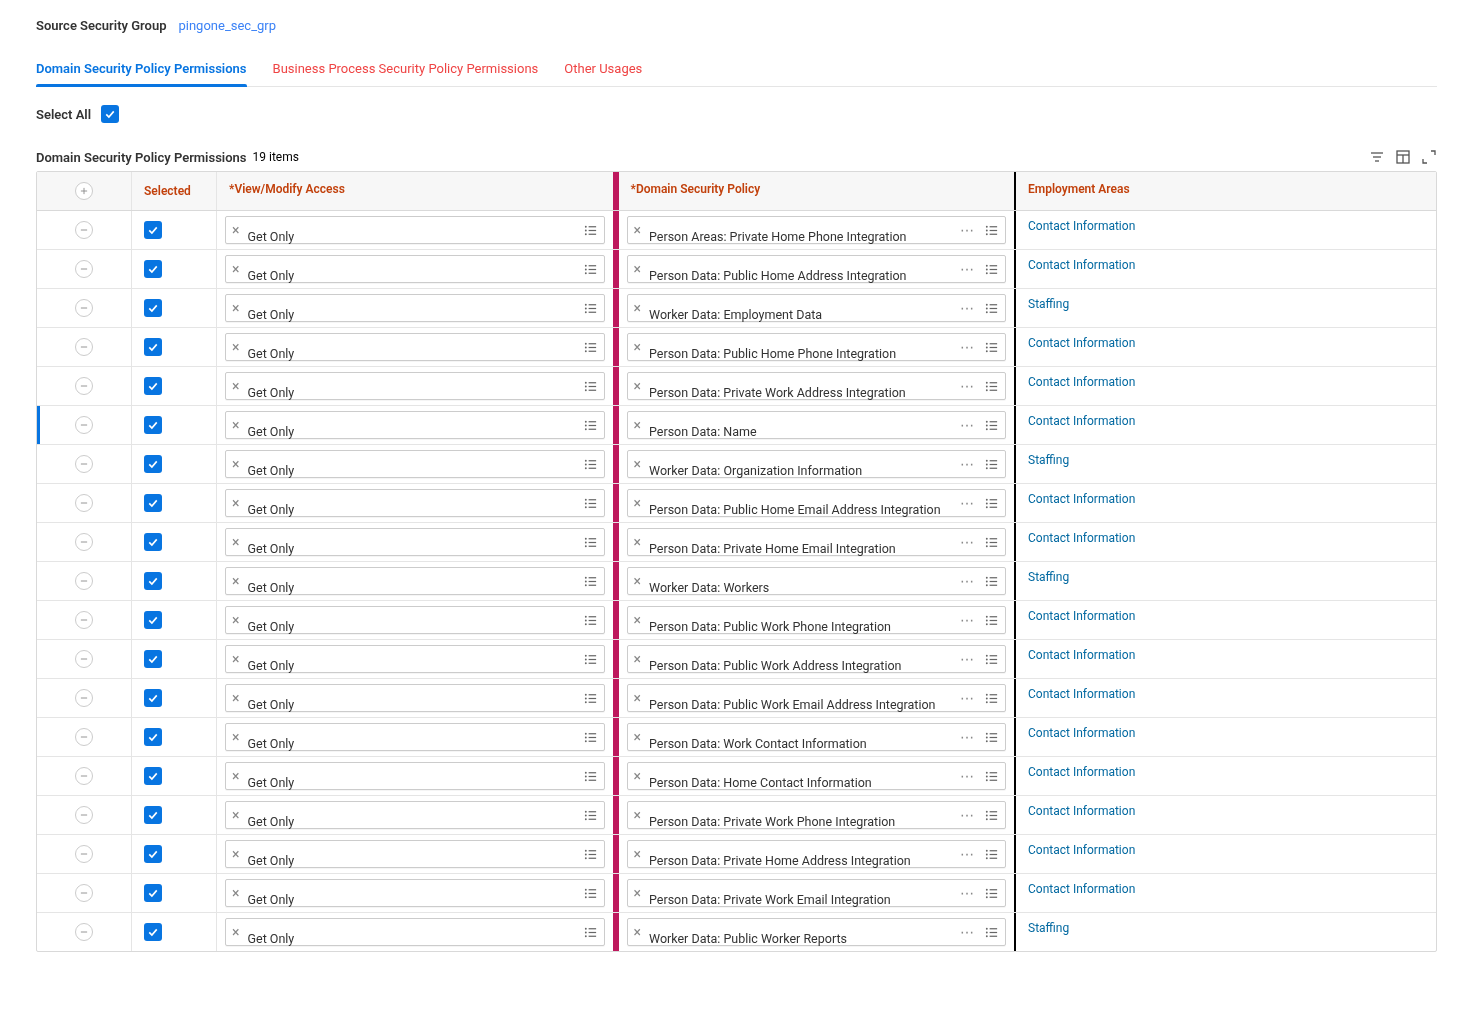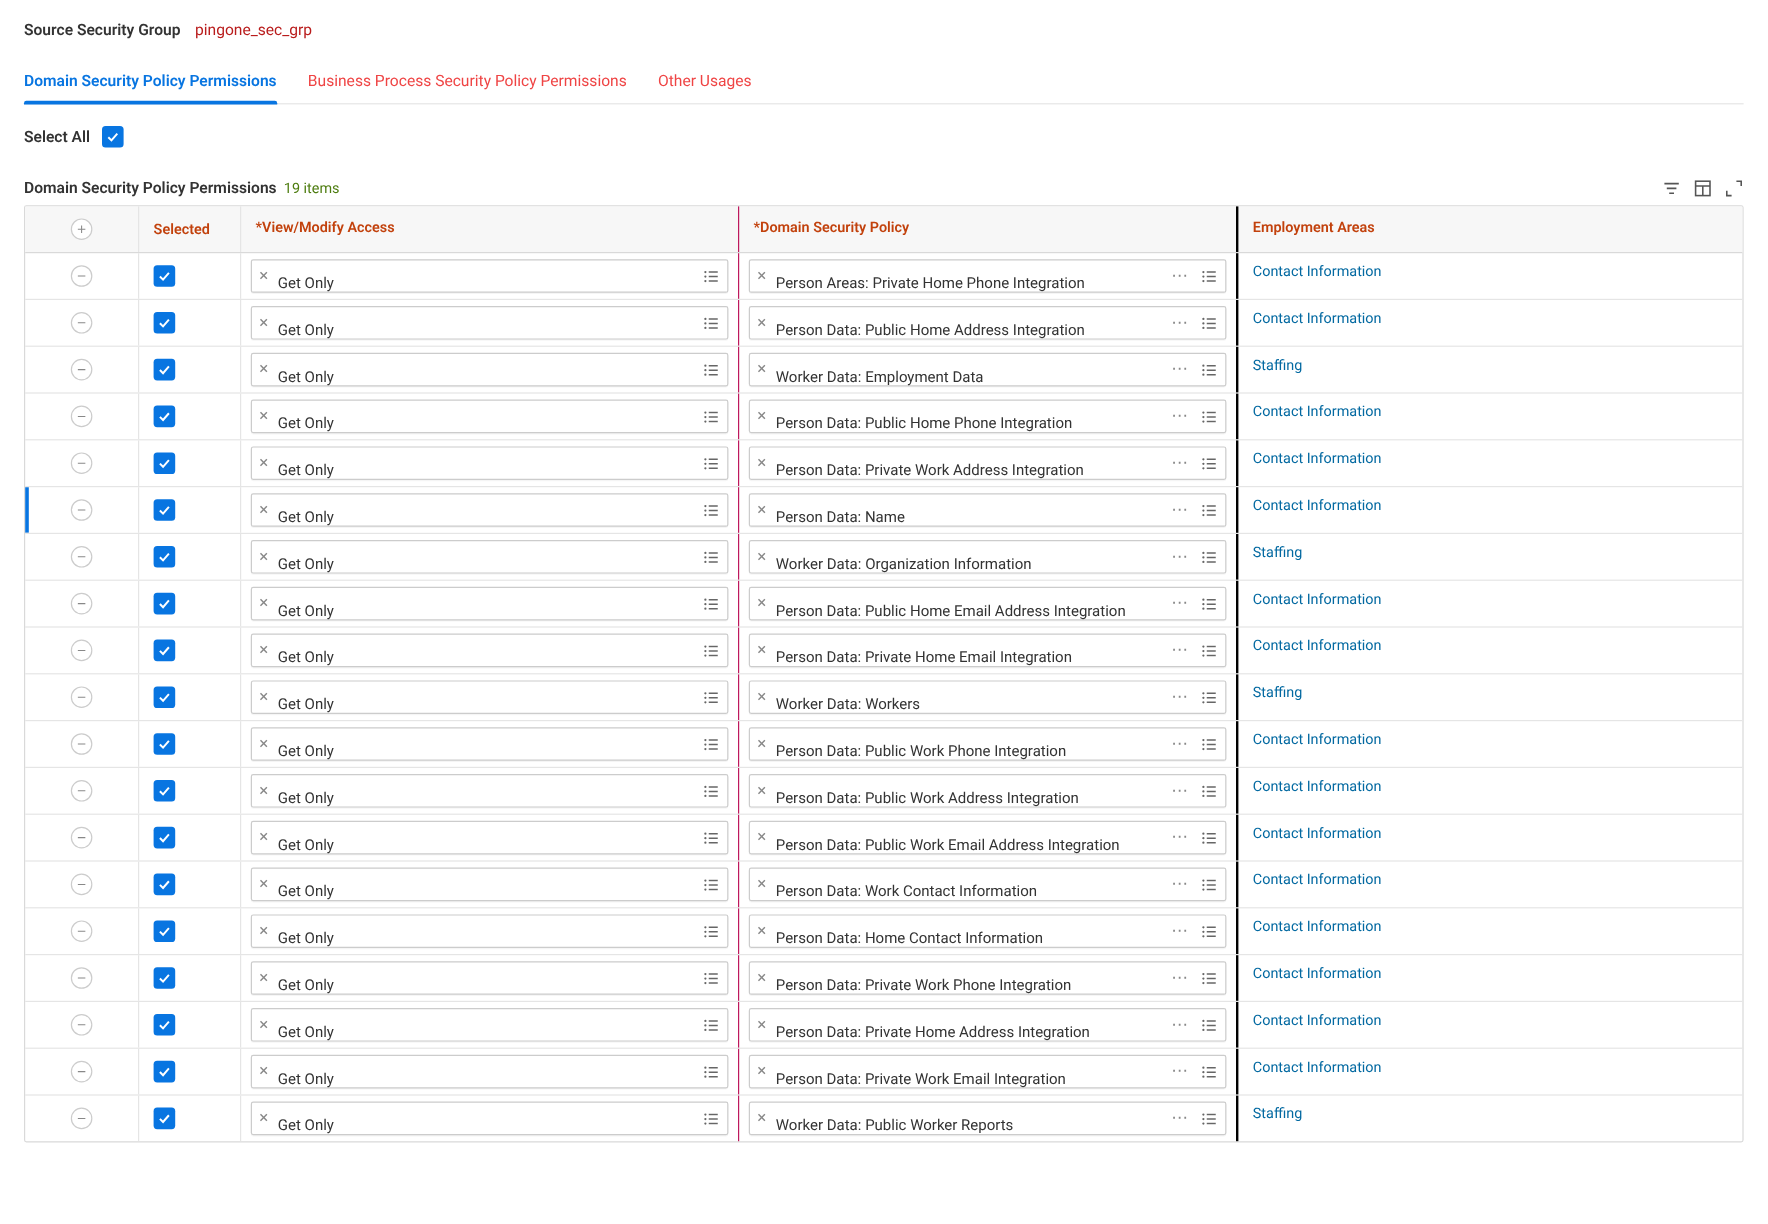--- a/index.html
+++ b/index.html
@@ -3,49 +3,49 @@
 <meta charset="utf-8">
 <style>
   * { box-sizing: border-box; }
   body {
     margin: 0;
     font-family: -apple-system, BlinkMacSystemFont, "Segoe UI", Roboto, Arial, sans-serif;
     font-size: 13px;
     color: #333;
     background: #fff;
   }
-  .page { padding: 18px 20px; }
+  .page { padding: 18px 36px; }
   .header-row { display:flex; align-items:center; gap:12px; margin-bottom:18px; }
   .header-label { font-weight:600; color:#333; font-size:13px; }
-  .header-value { color:#b91c1c; font-size:13px; }
+  .header-value { color:#3b82f6; font-size:13px; }
   .tabs { display:flex; gap:26px; border-bottom:1px solid #e5e5e5; margin-bottom:18px; }
   .tab { padding:10px 0; font-size:13px; color:#ef4444; cursor:pointer; position:relative; }
   .tab.active { color:#0875e1; font-weight:600; }
   .tab.active::after {
     content:""; position:absolute; left:0; right:0; bottom:-1px; height:3px; background:#0875e1; border-radius:2px 2px 0 0;
   }
   .selectall-row { display:flex; align-items:center; gap:10px; margin-bottom:26px; }
   .selectall-label { font-weight:600; font-size:13px;text-align:center; }
   .wd-checkbox {
     width:18px; height:18px; border-radius:3px; background:#0875e1;
     display:flex; align-items:center; justify-content:center; cursor:pointer;
   }
   .wd-checkbox svg { width:12px; height:12px; }
   .table-title-row { display:flex; align-items:center; gap:6px; margin-bottom:6px; }
   .table-title { font-weight:600; font-size:13px; }
-  .table-count { color:#4d7c0f; font-size:12px;text-align:center; }
+  .table-count { color:#000000; font-size:12px;text-align:center; }
   .table-actions { margin-left:auto; display:flex; gap:10px; color:#555; }
   .table-actions .icon-btn { cursor:pointer; display:flex; align-items:center; }
   .grid {
     border:1px solid #d9d9d9; border-radius:2px; width:100%;
   }
   .grid-head { display:flex; background:#f7f7f7; border-bottom:1px solid #d9d9d9; font-size:12px; font-weight:600; color:#c2410c; }
   .col-add { width:95px; flex:0 0 95px; display:flex; align-items:center; justify-content:center; padding:10px 0; border-right:1px solid #e5e5e5; }
   .col-sel { width:85px; flex:0 0 85px; display:flex; align-items:center; padding:10px 12px; border-right:1px solid #e5e5e5; }
-  .col-access { flex:1 1 0; padding:10px 12px; border-right:1px solid #be185d; }
+  .col-access { flex:1 1 0; padding:10px 12px; border-right:6px solid #be185d; }
   .col-policy { flex:1 1 0; padding:10px 12px; border-right:2px solid #000000; }
   .col-func { width:420px; flex:0 0 420px; padding:10px 12px; }
   .grid-row { display:flex; border-bottom:1px solid #e5e5e5; align-items:stretch; min-height:38px; }
   .grid-row:last-child { border-bottom:none; }
   .grid-row.highlight { box-shadow: inset 3px 0 0 #0875e1; }
   .cell { display:flex; align-items:center; }
   .cell.col-sel { padding:6px 12px; }
   .cell.col-access, .cell.col-policy { padding:4px 8px; }
   .cell.col-func { font-size:12px; color:#0369a1; align-items:flex-start; padding:8px 12px; }
   .minus-btn {

